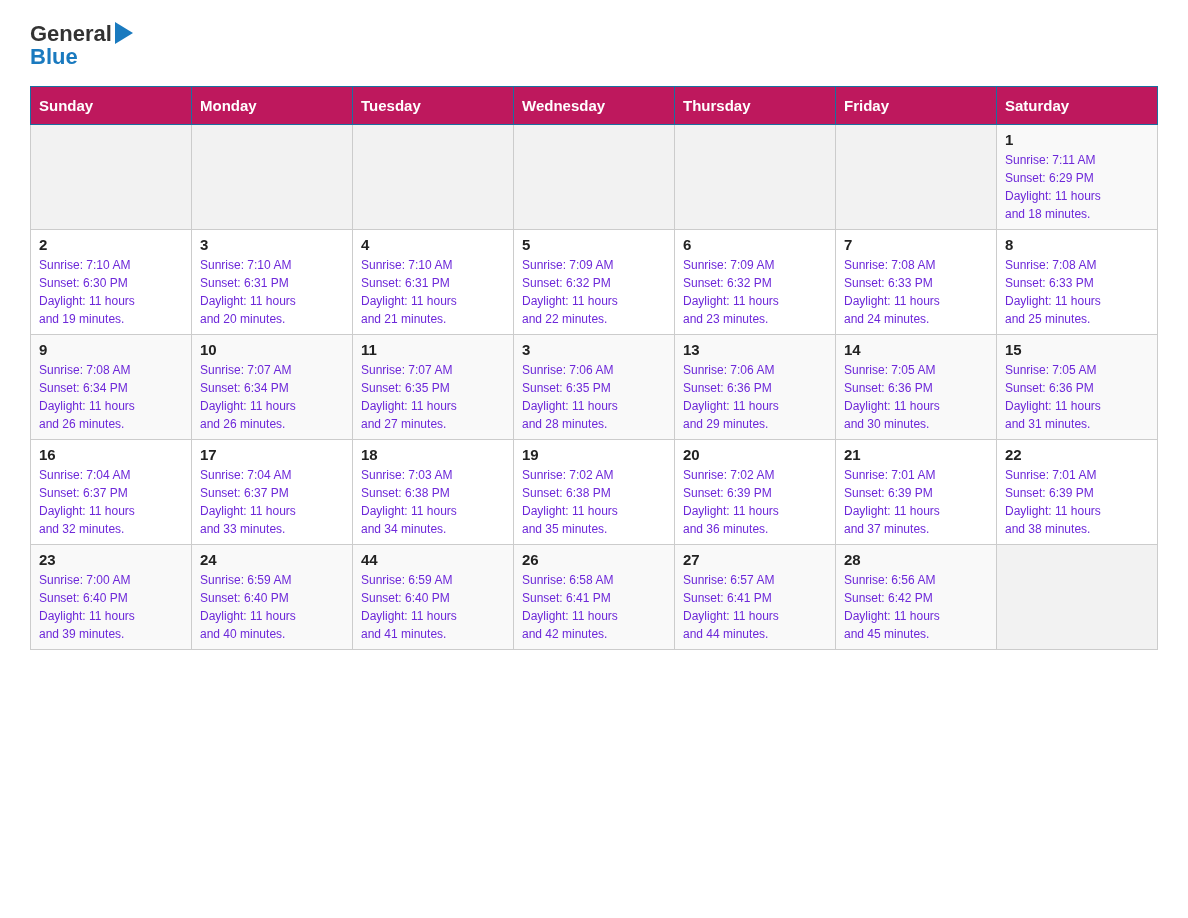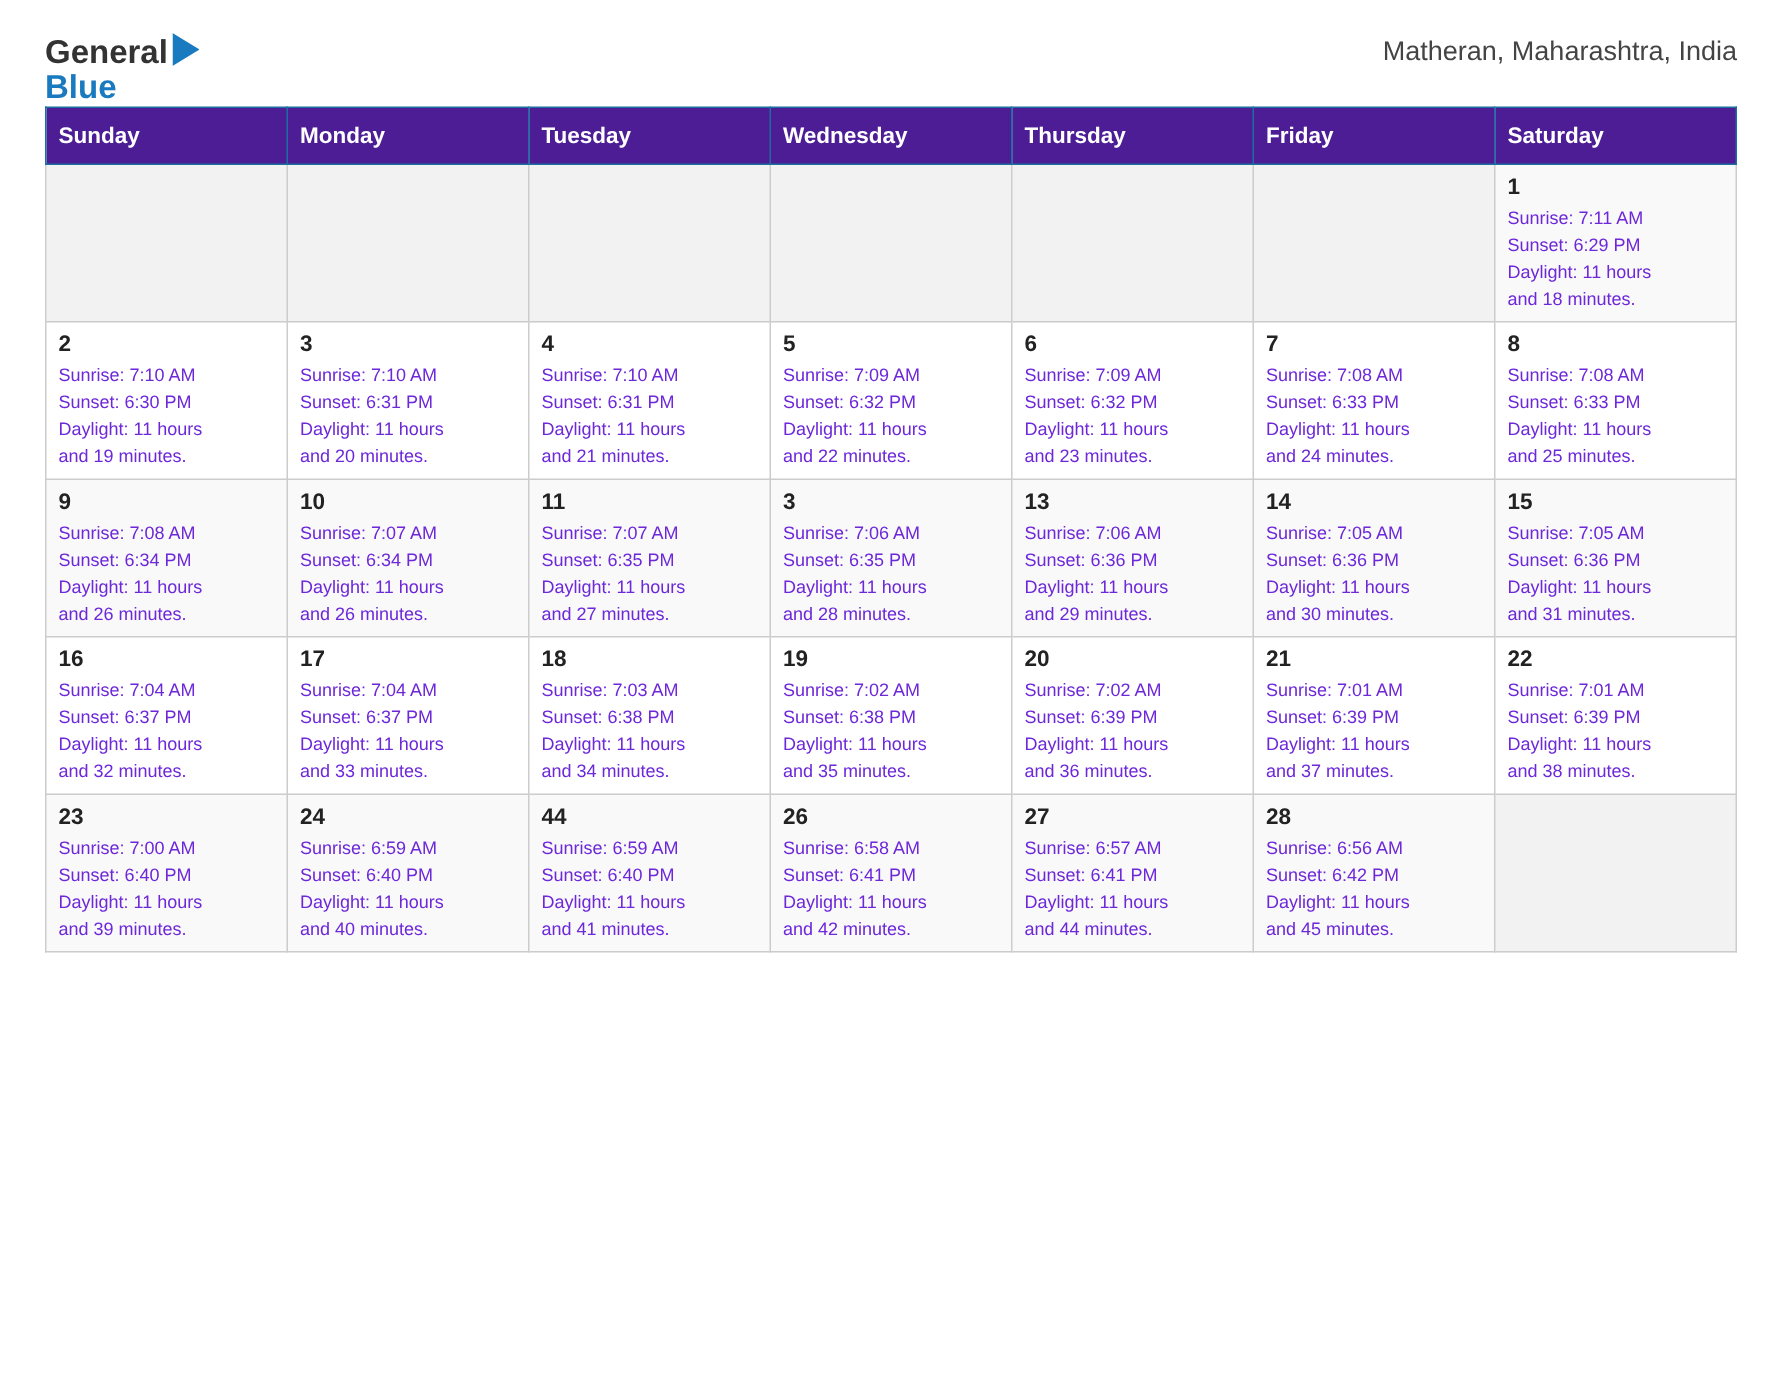--- a/index.html
+++ b/index.html
@@ -6,20 +6,21 @@
     body {
       font-family: Arial, sans-serif;
       background: #fff;
       padding: 20px 30px;
       color: #333;
     }
     .header {
       display: flex;
       justify-content: space-between;
       align-items: flex-start;
+      margin-bottom: 16px;
     }
     .logo {
       display: flex;
       align-items: center;
       gap: 4px;
     }
     .logo-text-general {
       font-size: 22px;
       font-weight: bold;
       color: #333;
@@ -42,21 +43,21 @@
       font-size: 18px;
       color: #444;
       margin-top: 4px;
     }
     table {
       width: 100%;
       border-collapse: collapse;
       table-layout: fixed;
     }
     thead tr th {
-      background-color: #4c1d95;
+      background-color: #be185d;
       color: #fff;
       font-size: 15px;
       font-weight: bold;
       padding: 10px 8px;
       text-align: left;
       border: 1px solid #1a6fa0;
     }
     tbody tr td {
       border: 1px solid #ccc;
       vertical-align: top;
@@ -102,21 +103,20 @@
         <div style="display:inline-block;margin-left:3px;margin-top:2px;">
           <svg width="18" height="22" viewBox="0 0 18 22">
             <polygon points="0,0 18,11 0,22" fill="#1a7abf"></polygon>
           </svg>
         </div>
       </div>
       <span class="logo-text-blue" style="margin-top:-4px;">Blue</span>
     </div>
   </div>
   <div class="title-block">
-    <div class="location-title">Matheran, Maharashtra, India</div>
   </div>
 </div>
 
 <table>
   <thead>
     <tr>
       <th>Sunday</th>
       <th>Monday</th>
       <th>Tuesday</th>
       <th>Wednesday</th>

